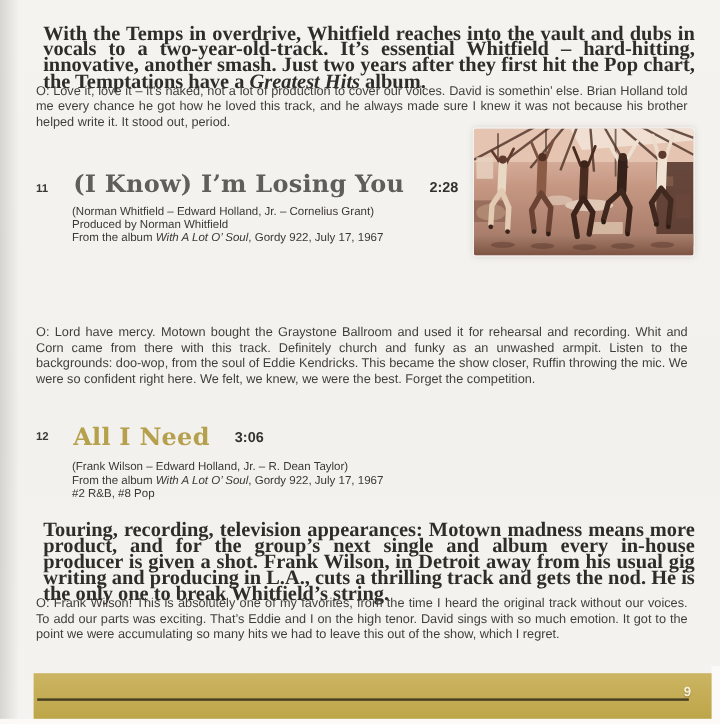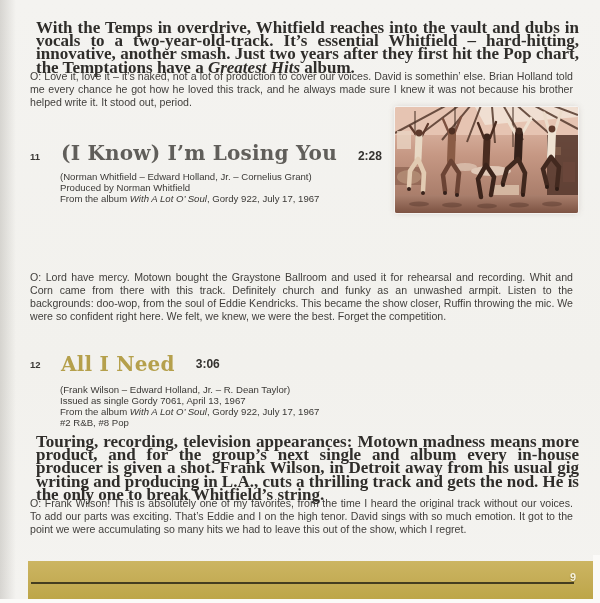--- a/index.html
+++ b/index.html
@@ -183,21 +183,20 @@
 
   <p class="sans-para" id="para4">O: Lord have mercy. Motown bought the Graystone Ballroom and used it for rehearsal and recording. Whit and Corn came from there with this track. Definitely church and funky as an unwashed armpit. Listen to the backgrounds: doo-wop, from the soul of Eddie Kendricks. This became the show closer, Ruffin throwing the mic. We were so confident right here. We felt, we knew, we were the best. Forget the competition.</p>
 
   <div class="track-head" id="track12-head">
     <span class="track-num">12</span>
     <span class="track-title title-gold">All I Need</span>
     <span class="track-dur">3:06</span>
   </div>
   <div class="credits" id="credits12">
     <div>(Frank Wilson – Edward Holland, Jr. – R. Dean Taylor)</div>
-    <div>Issued as single Gordy 7061, April 13, 1967</div>
     <div><span>From the album </span><i>With A Lot O’ Soul</i><span>, Gordy 922, July 17, 1967</span></div>
     <div>#2 R&amp;B, #8 Pop</div>
   </div>
 
   <p class="bold-para" id="para5">Touring, recording, television appearances: Motown madness means more product, and for the group’s next single and album every in-house producer is given a shot. Frank Wilson, in Detroit away from his usual gig writing and producing in L.A., cuts a thrilling track and gets the nod. He is the only one to break Whitfield’s string.</p>
   <p class="sans-para" id="para6">O: Frank Wilson! This is absolutely one of my favorites, from the time I heard the original track without our voices. To add our parts was exciting. That’s Eddie and I on the high tenor. David sings with so much emotion. It got to the point we were accumulating so many hits we had to leave this out of the show, which I regret.</p>
 
   <div class="page-right-white"></div>
   <div class="page-bottom-white"></div>
 

